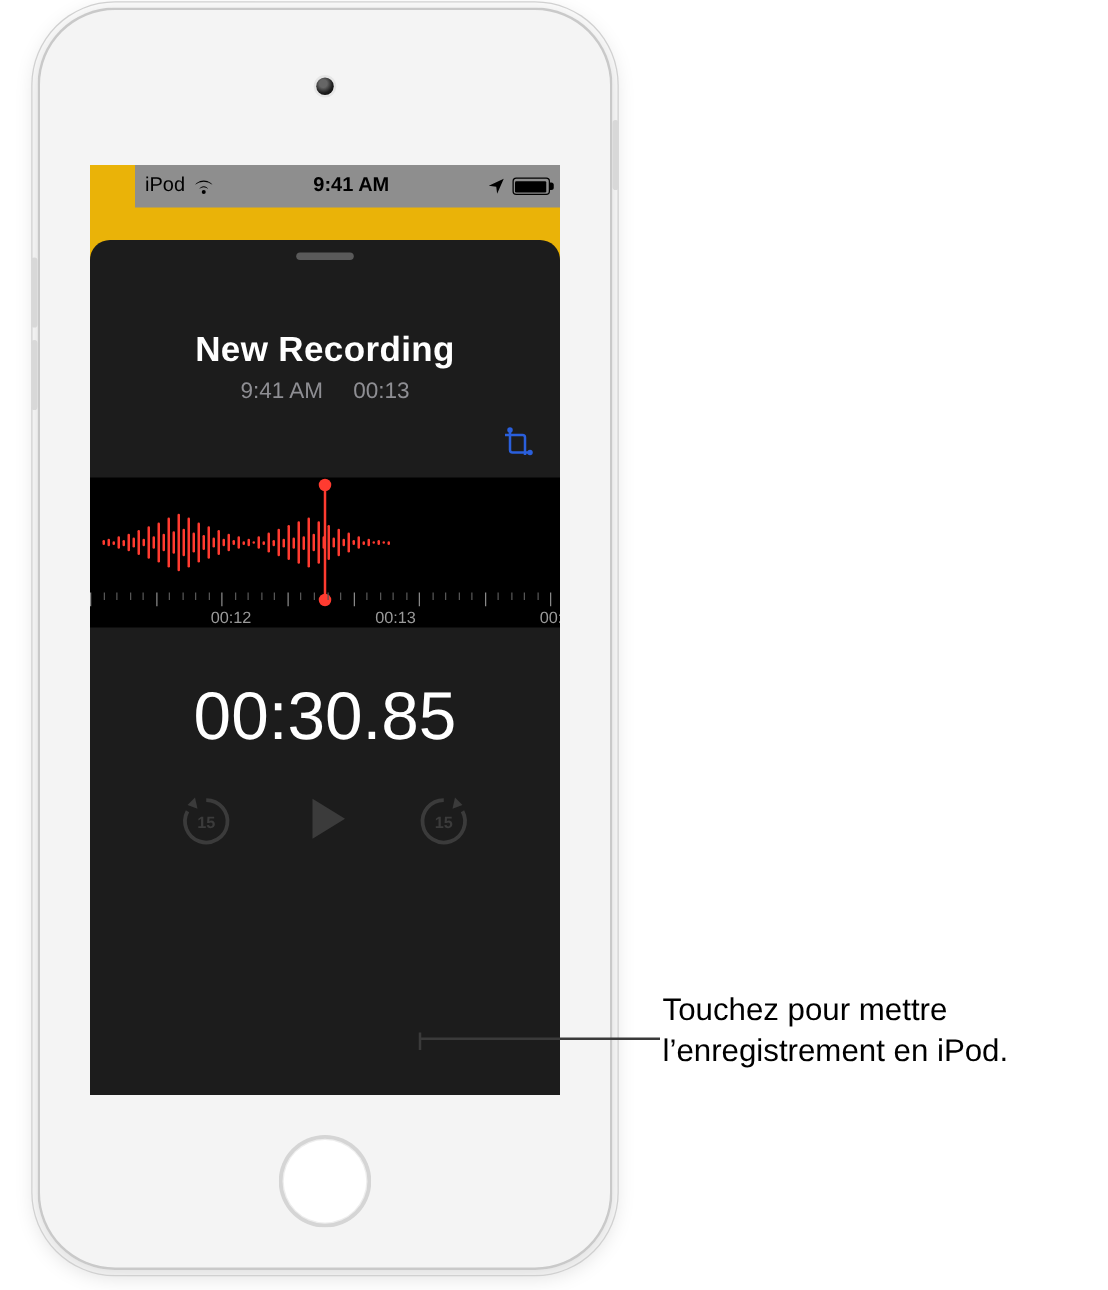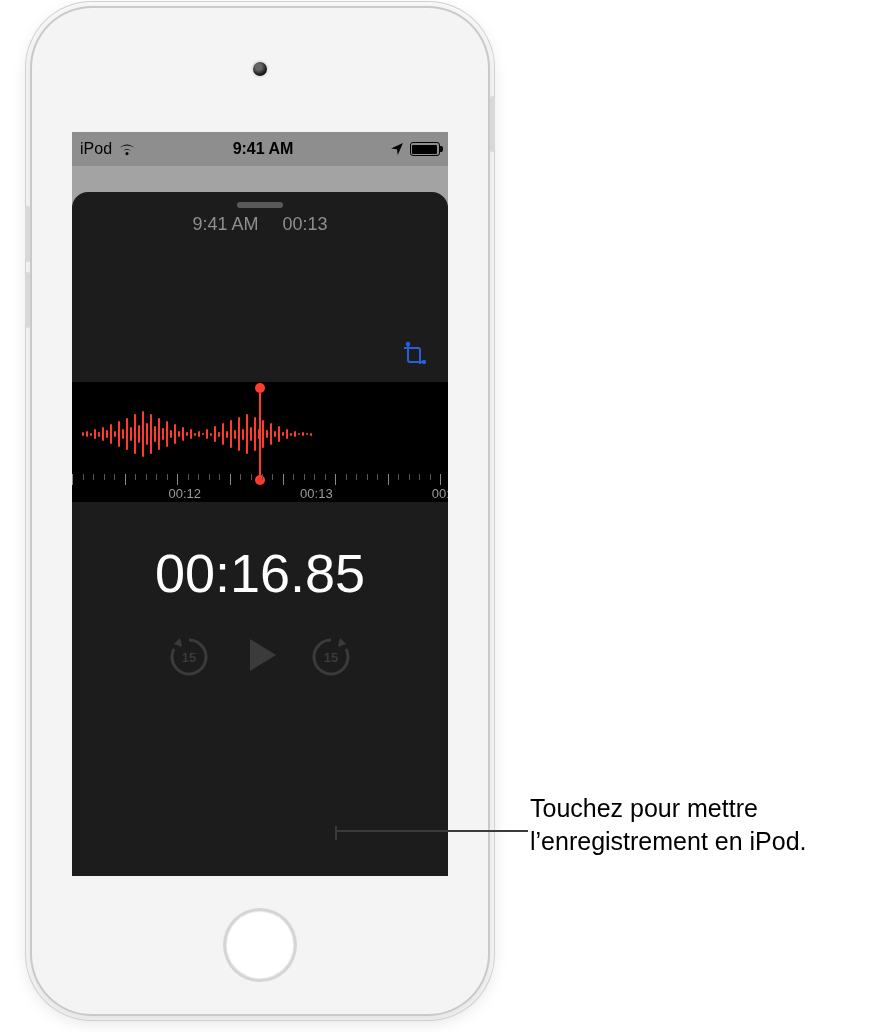--- a/index.html
+++ b/index.html
@@ -45,22 +45,23 @@
   .home-btn {
     position:absolute; bottom:34px; left:50%; transform:translateX(-50%);
     width:74px; height:74px; border-radius:50%;
     background:#fff;
     box-shadow: inset 0 0 0 3px #d5d5d5, inset 0 0 0 4px #eee;
   }
 
   .screen {
     position:absolute;
     left:42px; right:42px; top:126px; bottom:140px;
-    background:#a3a3a3;
+    background:#eab308;
     overflow:hidden;
+    padding-left:36px;
   }
 
   
   .statusbar {
     height:34px;
     background:#8e8e8e;
     color:#000;
     display:flex; align-items:center; justify-content:space-between;
     padding:0 8px;
     font-size:16px;
@@ -138,21 +139,21 @@
   
   .timer {
     position:absolute; left:0; right:0; top:350px;
     text-align:center; font-size:54px; font-weight:300; color:#fff;
     font-variant-numeric: tabular-nums;
   }
 
   
   .transport {
     position:absolute; left:0; right:0; top:430px; height:70px;
-    display:flex; align-items:center; justify-content:center; gap:26px;
+    display:flex; align-items:center; justify-content:center; gap:50px;
     color:#3b3b3b; 
   }
   .skip { width:46px; height:46px; position:relative; }
   .skip svg { width:46px; height:46px; }
   .skip .num { position:absolute; inset:0; display:flex; align-items:center; justify-content:center;
     font-size:13px; font-weight:600; color:#3b3b3b; }
   .play svg{ width:44px; height:44px; }
 
   
   .bottom-row {
@@ -219,20 +220,21 @@
         </span>
         <span class="battery">
             <span class="fill"></span>
           </span>
       </div>
     </div>
 
     <div class="sheet">
       <div class="grabber"></div>
 
+      <div class="rec-title">New Recording</div>
       <div class="rec-sub">
         <span>9:41 AM</span>
         <span class="gap"></span>
         <span>00:13</span>
       </div>
 
       <div class="trim-icon">
         <svg width="28" height="28" viewBox="0 0 28 28" fill="none" stroke="#2a5fdc" stroke-width="2">
           <path d="M8 4v16a2 2 0 0 0 2 2h14"></path>
           <path d="M4 8h16a2 2 0 0 1 2 2v14" opacity=".0"></path>
@@ -344,21 +346,21 @@
               <span class="tick major" style="left: 98%;"></span>
             </div>
           <div class="labels">
             <span class="lab" style="left:30%">00:12</span>
             <span class="lab" style="left:65%">00:13</span>
             <span class="lab" style="left:100%">00:14</span>
           </div>
         </div>
       </div>
 
-      <div class="timer">00:16.85</div>
+      <div class="timer">00:30.85</div>
 
       <div class="transport">
         <div class="skip">
           <svg viewBox="0 0 46 46" fill="none" stroke="#3b3b3b" stroke-width="3">
             <path d="M23 6a17 17 0 1 1-15 9"></path>
             <path d="M14 4l-6 6 8 3" fill="#3b3b3b" stroke="none"></path>
           </svg>
           <span class="num">15</span>
         </div>
         <div class="play">

